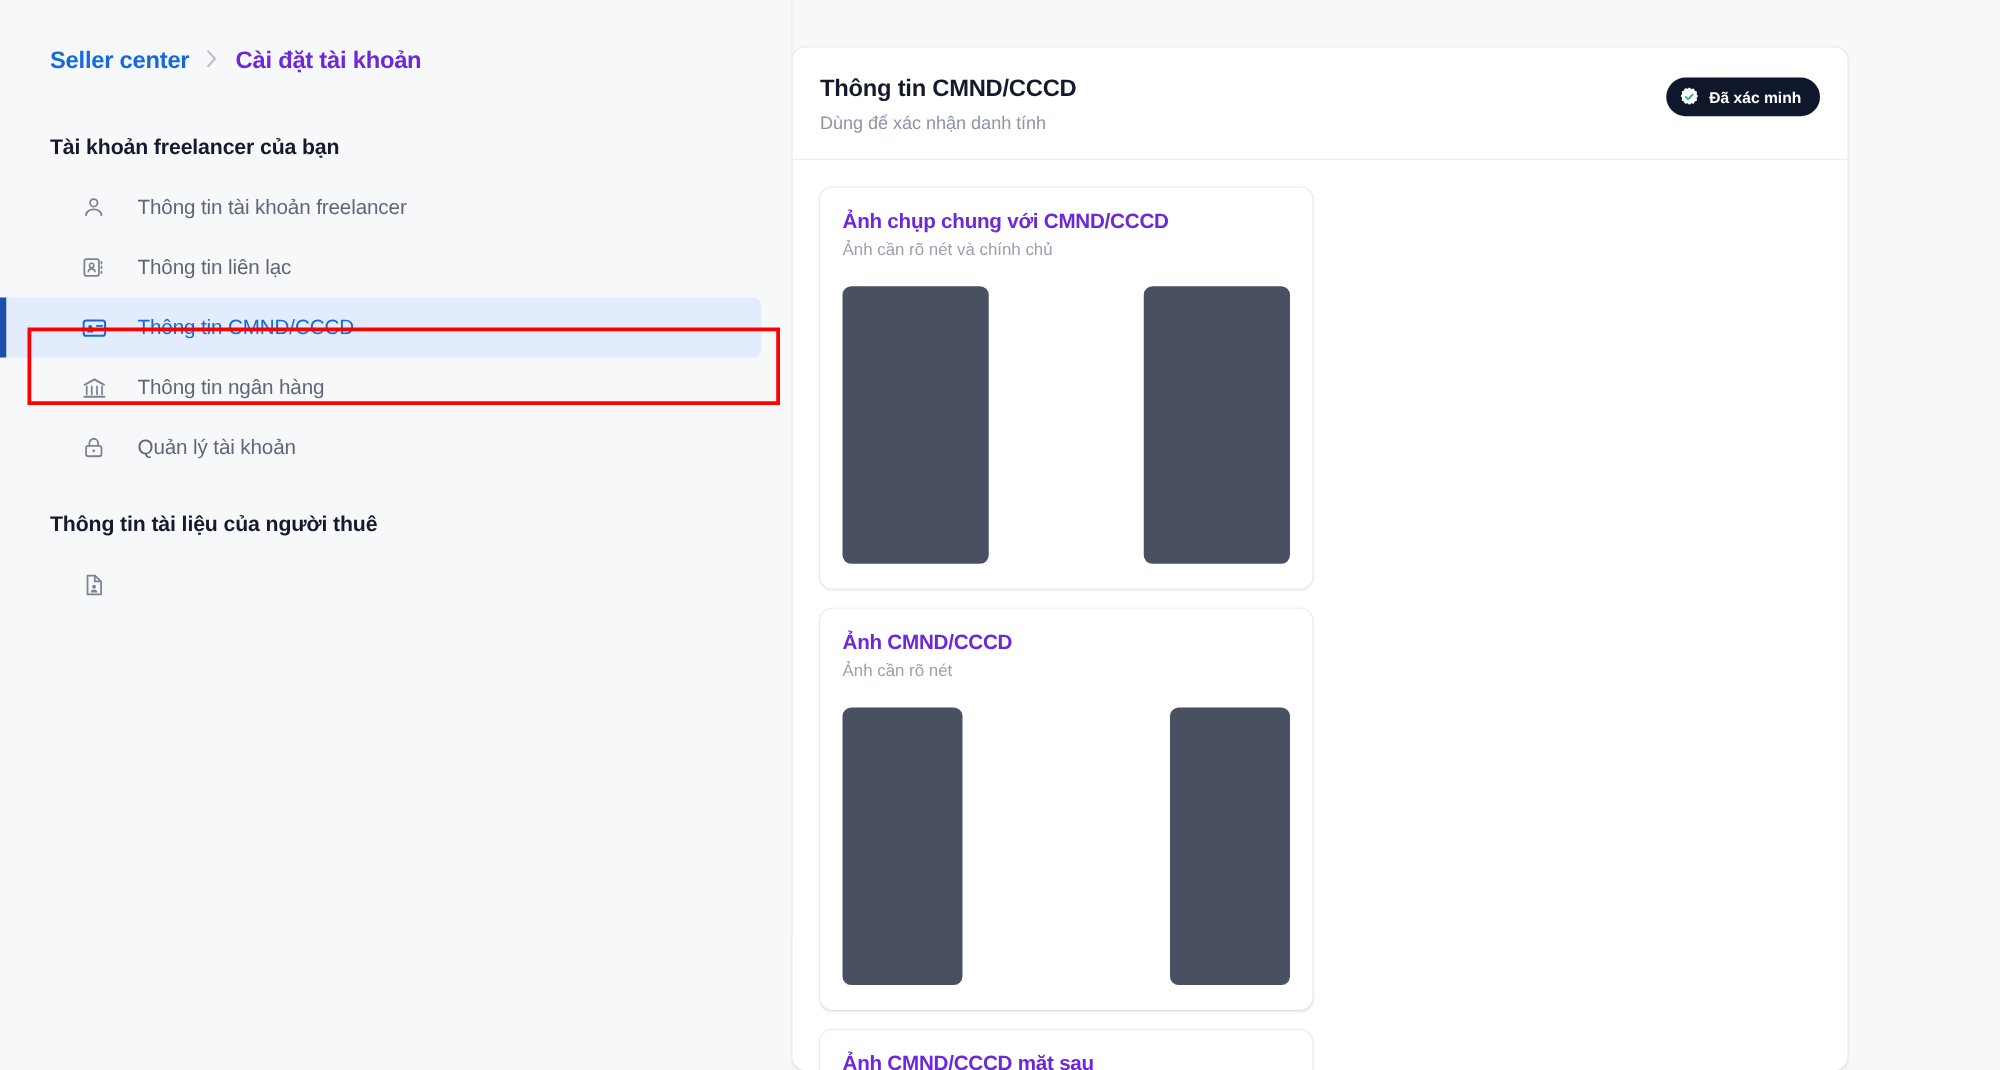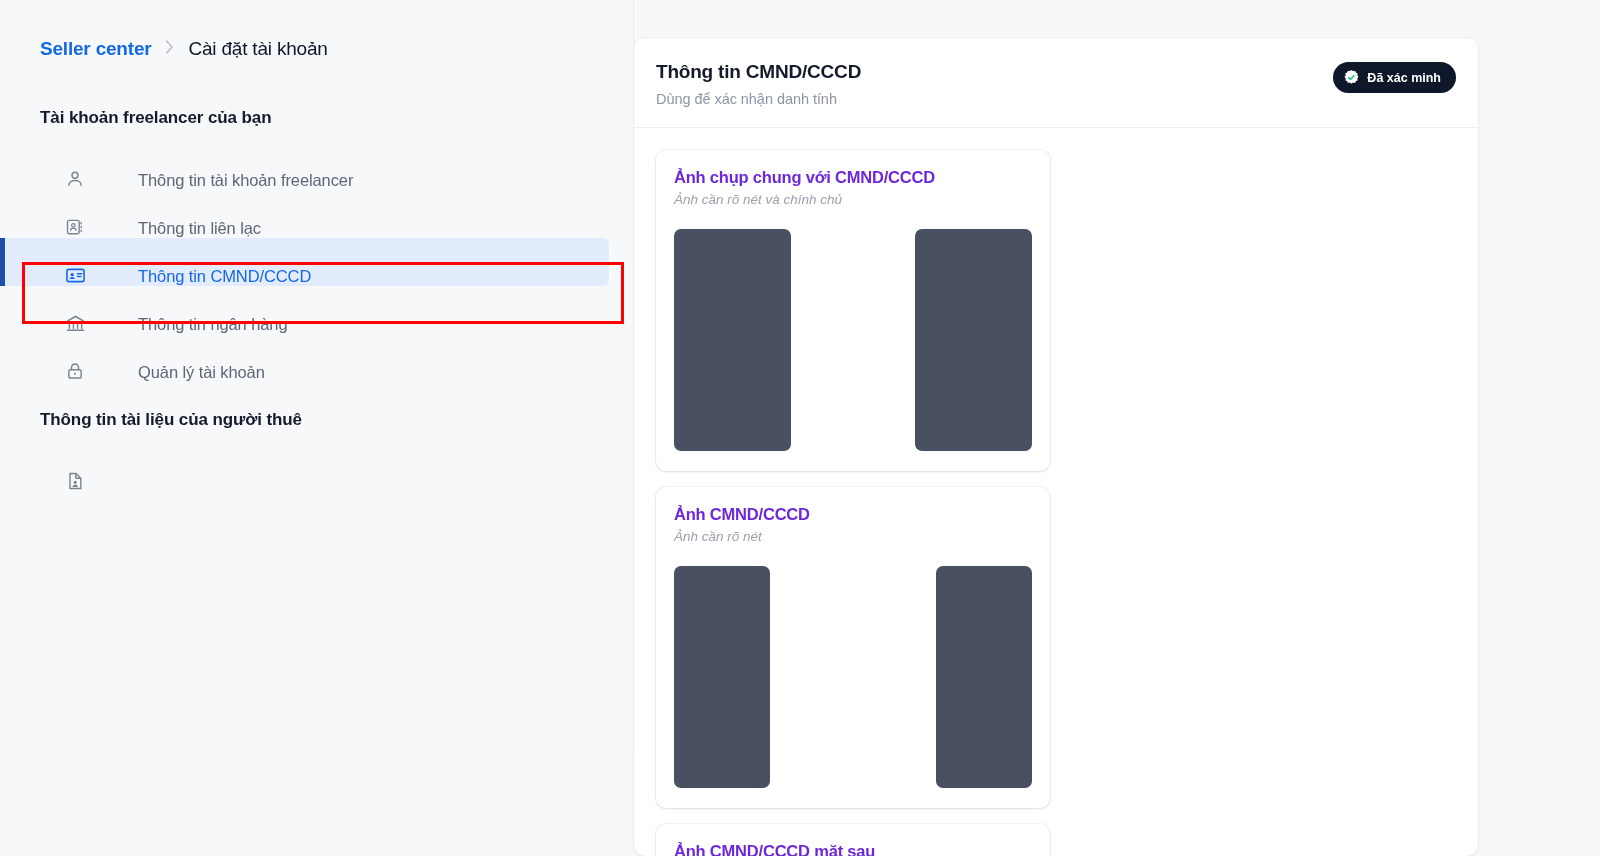--- a/index.html
+++ b/index.html
@@ -51,44 +51,44 @@
   }
   .crumb-sep {
     color: #b9bec9;
     font-size: 17px;
     font-weight: 400;
     line-height: 1;
     display: inline-block;
     transform: translateY(-1px);
   }
   .crumb-current {
-    color: #0f172a;
-    font-weight: 400;
+    color: #6d28d9;
+    font-weight: 700;
     white-space: nowrap;
   }
 
   .nav-section-title {
     font-size: 17px;
     font-weight: 700;
     color: #151b2c;
     padding-left: 40px;
     letter-spacing: -0.1px;
     white-space: nowrap;
   }
   .nav-section-title.first { margin-top: 48px; }
   .nav-section-title.second { margin-top: 28px; }
 
   .nav-list { margin-top: 14px; }
 
   .nav-item {
     position: relative;
     display: flex;
-    align-items: flex-end;
+    align-items: center;
     height: 48px;
-    padding-left: 96px;
+    padding-left: 68px;
     margin-right: 24px;
     cursor: pointer;
     color: #6b7280;
     border-radius: 0 6px 6px 0;
   }
   .nav-item .nav-icon {
     position: absolute;
     left: 64px;
     width: 22px;
     height: 22px;
@@ -213,21 +213,20 @@
   .doc-card-title {
     font-size: 16.5px;
     font-weight: 700;
     color: #6d28d9;
     letter-spacing: -0.2px;
   }
   .doc-card-sub {
     margin-top: 5px;
     font-size: 13.5px;
     color: #9aa0ad;
-    font-style: italic;
   }
 
   .thumb-row {
     margin-top: 22px;
     display: flex;
     justify-content: space-between;
     height: 222px;
   }
   .thumb {
     background: #495061;

